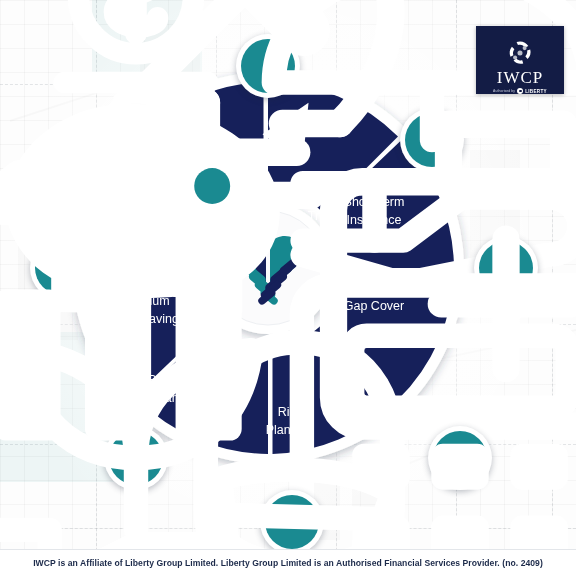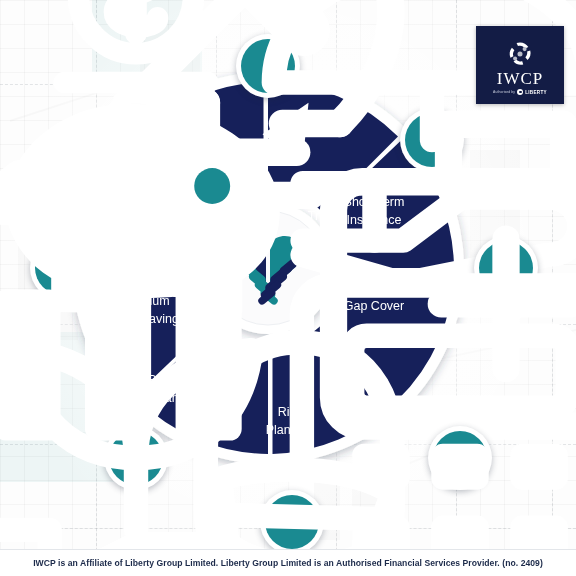--- a/index.html
+++ b/index.html
@@ -33,25 +33,25 @@
     transform-origin:left center;
   }
   #bg .ghostteal{position:absolute;background:rgba(26,138,145,0.07);}
   #bg .vignette{
     position:absolute;inset:0;
     background:radial-gradient(ellipse at 50% 46%, rgba(255,255,255,0.92) 0%, rgba(255,255,255,0.55) 42%, rgba(255,255,255,0.0) 72%);
   }
 
   
   #logo{
-    position:absolute;left:476px;top:26px;width:88px;height:78px;
+    position:absolute;left:476px;top:26px;width:88px;height:68px;
     background:#131c45;
     box-shadow:0 1px 4px rgba(0,0,0,0.28);
-    display:flex;flex-direction:column;align-items:center;justify-content:center;
-    padding-top:5px;box-sizing:border-box;z-index:30;
+    display:flex;flex-direction:column;align-items:center;justify-content:flex-start;
+    padding-top:13px;box-sizing:border-box;z-index:30;
   }
   #logo .mark{width:28px;height:28px;}
   #logo .wordmark{
     color:#ffffff;font-size:17px;letter-spacing:1px;font-weight:400;
     font-family:"Liberation Serif", serif;line-height:19px;margin-top:1px;
   }
   #logo .sub{
     display:flex;align-items:center;gap:2px;margin-top:1px;
   }
   #logo .sub .auth{color:#c9cede;font-size:3.4px;letter-spacing:0.1px;white-space:nowrap;}

